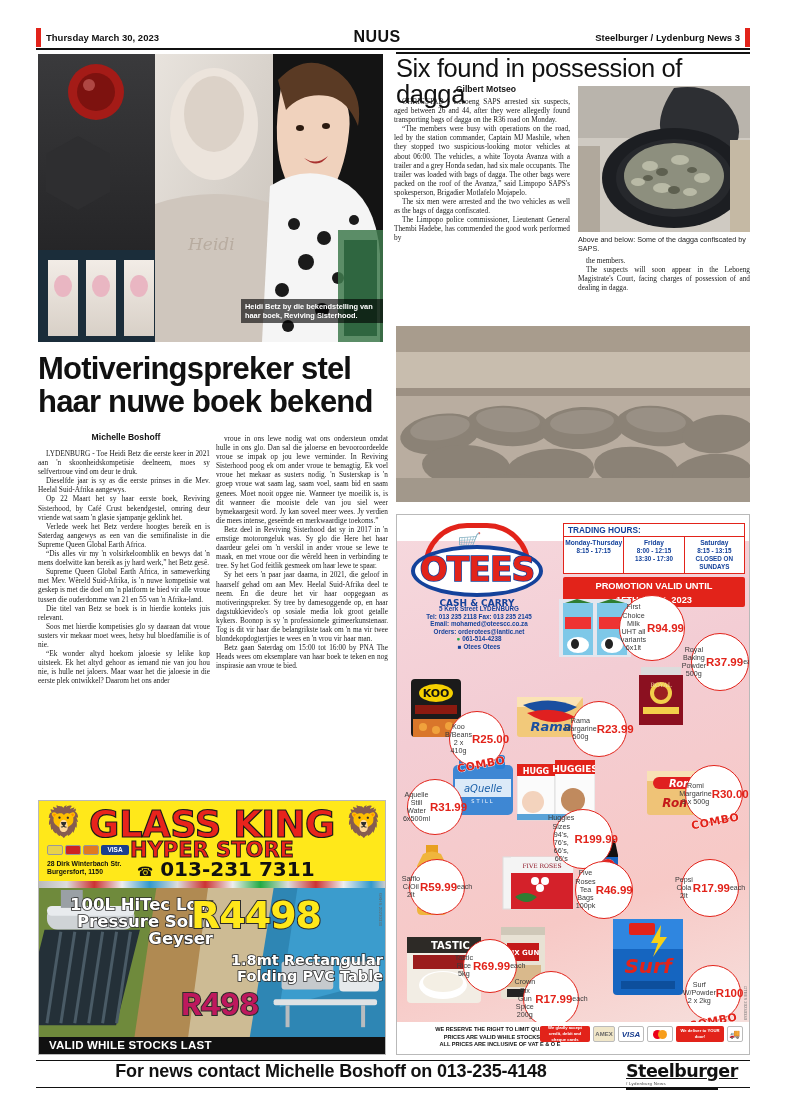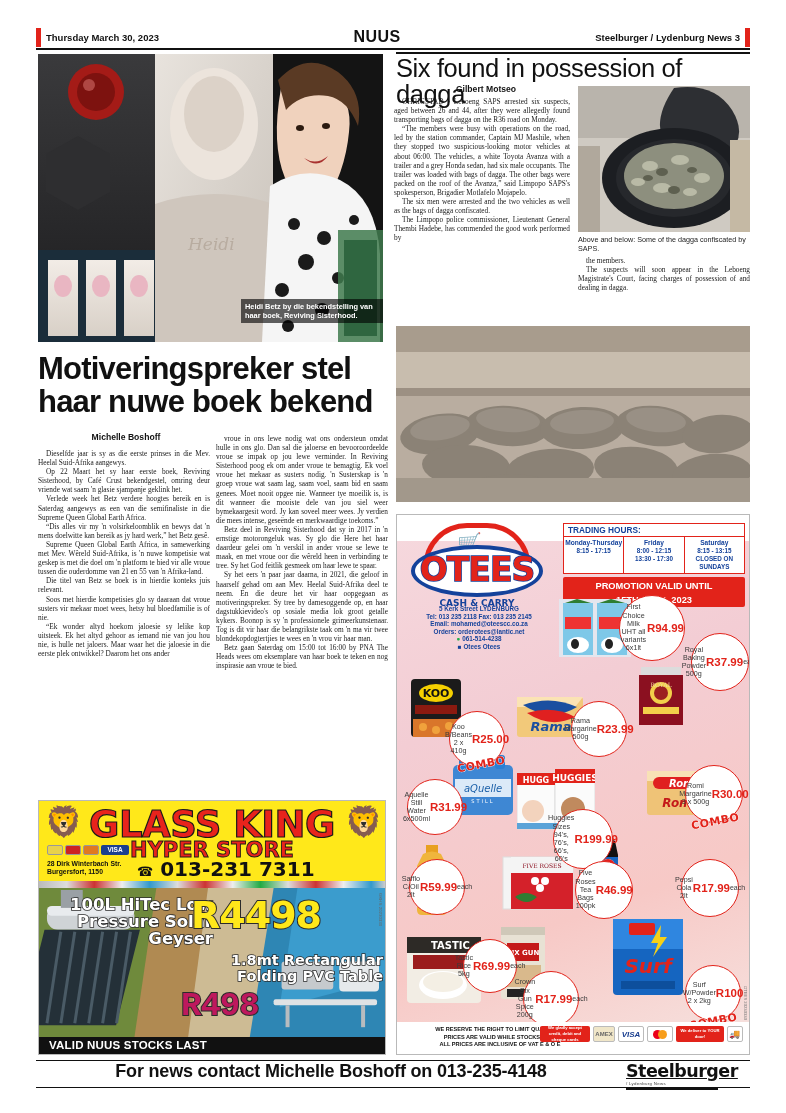--- a/index.html
+++ b/index.html
@@ -383,20 +383,21 @@
   </div>
   <div class="l-cap">
     <span>Heidi Betz by die bekendstelling van haar boek, Reviving Sisterhood.</span>
   </div>
 
   <h1 class="l-headline">Motiveringspreker stel haar nuwe boek bekend</h1>
   <div class="l-byline byline">Michelle Boshoff</div>
 
   <div class="l-col1 body-text">
     <div>
+        <p>LYDENBURG - Toe Heidi Betz die eerste keer in 2021 aan 'n skoonheidskompetisie deelneem, moes sy selfvertroue vind om deur te druk.</p>
         <p>Dieselfde jaar is sy as die eerste prinses in die Mev. Heelal Suid-Afrika aangewys.</p>
         <p>Op 22 Maart het sy haar eerste boek, Reviving Sisterhood, by Café Crust bekendgestel, omring deur vriende wat saam 'n glasie sjampanje geklink het.</p>
         <p>Verlede week het Betz verdere hoogtes bereik en is Saterdag aangewys as een van die semifinaliste in die Supreme Queen Global Earth Africa.</p>
         <p>“Dis alles vir my 'n volsirkeloomblik en bewys dat 'n mens doelwitte kan bereik as jy hard werk,” het Betz gesê.</p>
         <p>Supreme Queen Global Earth Africa, in samewerking met Mev. Wêreld Suid-Afrika, is 'n nuwe kompetisie wat geskep is met die doel om 'n platform te bied vir alle vroue tussen die ouderdomme van 21 en 55 van 'n Afrika-land.</p>
         <p>Die titel van Betz se boek is in hierdie konteks juis relevant.</p>
         <p>Soos met hierdie kompetisies glo sy daaraan dat vroue susters vir mekaar moet wees, hetsy hul bloedfamilie is of nie.</p>
         <p>“Ek wonder altyd hoekom jaloesie sy lelike kop uitsteek. Ek het altyd gehoor as iemand nie van jou hou nie, is hulle net jaloers. Maar waar het die jaloesie in die eerste plek ontwikkel? Daarom het ons ander</p>
       </div>
   </div>
@@ -534,21 +535,21 @@
         <rect x="324" y="118" width="4" height="22" fill="#b8bcbf"></rect>
         <rect x="244" y="74" width="52" height="28" rx="3" fill="#c6cacd"></rect>
         <rect x="302" y="74" width="40" height="30" rx="4" fill="#e6e9eb"></rect>
       </svg>
     </div>
     <div class="gk-t1">100L HiTec Low Pressure Solar Geyser</div>
     <div class="gk-p1">R4498</div>
     <div class="gk-t2">1.8mt Rectangular Folding PVC Table</div>
     <div class="gk-p2">R498</div>
     <div class="gk-vert">GKHS 20230330</div>
-    <div class="gk-valid">VALID NUUS STOCKS LAST</div>
+    <div class="gk-valid">VALID WHILE STOCKS LAST</div>
   </div>
 
   <div class="ot">
     <div class="ot-white"></div>
 
     <div class="ot-logo">
       <div class="ot-arc"></div>
       <div class="ot-cart">🛒</div>
       <div class="ot-logo-ellipse"></div>
       <div class="ot-logo-text">OTEES</div>
@@ -641,21 +642,21 @@
       <svg viewBox="0 0 68 62" width="68" height="62">
         <rect x="4" y="10" width="60" height="50" rx="5" fill="#2a7fd4" opacity=".9"></rect>
         <rect x="10" y="0" width="10" height="14" rx="3" fill="#2a7fd4"></rect>
         <rect x="28" y="0" width="10" height="14" rx="3" fill="#2a7fd4"></rect>
         <rect x="46" y="0" width="10" height="14" rx="3" fill="#2a7fd4"></rect>
         <rect x="6" y="24" width="56" height="18" fill="#e9f2fb" opacity=".92"></rect>
         <text x="34" y="37" font-size="10" text-anchor="middle" fill="#1a5fa8" font-family="DejaVu Sans, sans-serif" font-style="italic">aQuelle</text>
         <text x="34" y="48" font-size="5" text-anchor="middle" fill="#fff" letter-spacing="2" font-family="DejaVu Sans, sans-serif">STILL</text>
       </svg>
     </div>
-    <div class="prod" style="left:120px;top:254px;width:67px;height:62px">
+    <div class="prod" style="left:120px;top:245px;width:67px;height:62px">
       <svg viewBox="0 0 78 62" width="78" height="62">
         <rect x="0" y="4" width="38" height="56" fill="#fbfbfb" stroke="#ddd"></rect>
         <rect x="38" y="0" width="40" height="60" fill="#fbfbfb" stroke="#ddd"></rect>
         <rect x="0" y="4" width="38" height="12" fill="#e2231a"></rect>
         <rect x="38" y="0" width="40" height="14" fill="#e2231a"></rect>
         <text x="19" y="14" font-size="8" font-weight="bold" text-anchor="middle" fill="#fff" font-family="DejaVu Sans, sans-serif">HUGG</text>
         <text x="58" y="12" font-size="9" font-weight="bold" text-anchor="middle" fill="#fff" font-family="DejaVu Sans, sans-serif">HUGGIES</text>
         <circle cx="16" cy="42" r="11" fill="#f3d3bd"></circle>
         <circle cx="56" cy="40" r="12" fill="#c08a5e"></circle>
         <rect x="0" y="54" width="38" height="6" fill="#5aa3d8"></rect>

